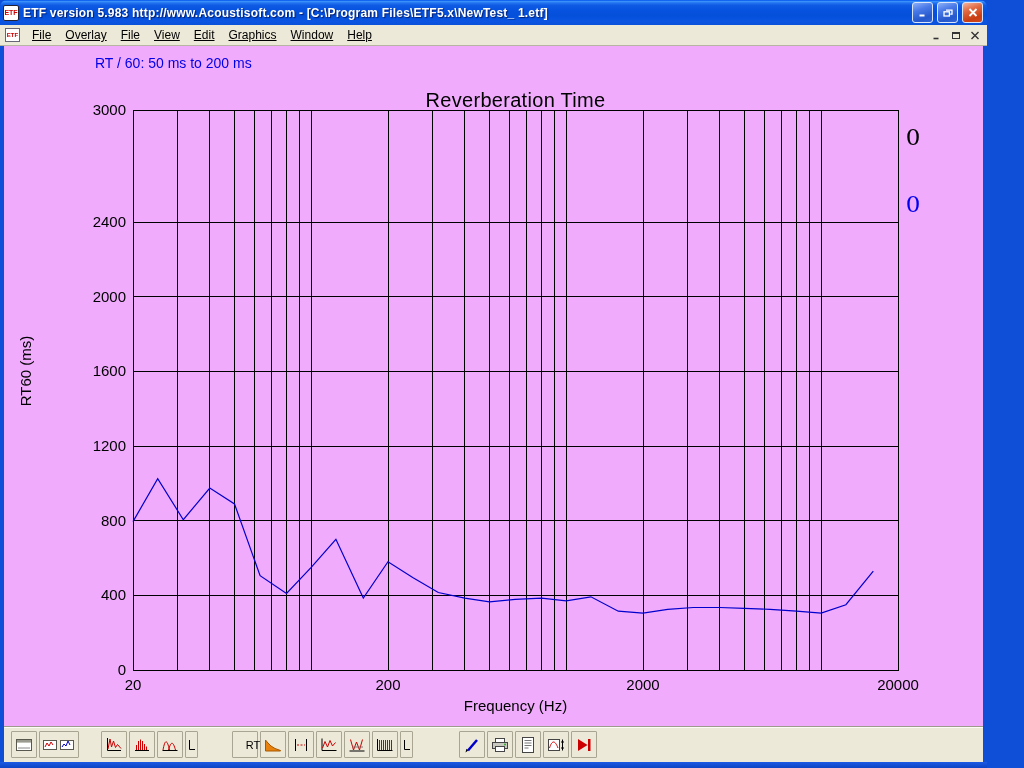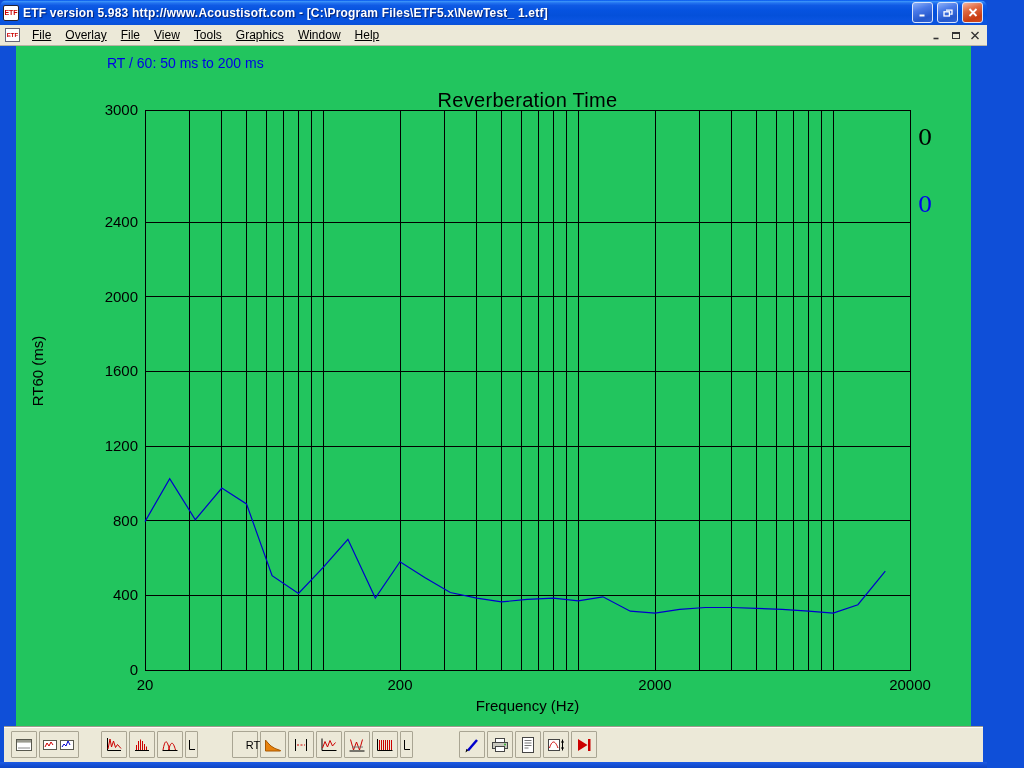--- a/index.html
+++ b/index.html
@@ -21,21 +21,21 @@
 
   
   .menubar{height:21px;flex:0 0 21px;background:#ece9d8;display:flex;align-items:center;padding:0 3px;border-bottom:1px solid #b8b4a4;}
   .mdi-icon{width:15px;height:14px;margin:0 5px 0 2px;background:#fff;border:1px solid #667;font-size:6px;font-weight:bold;color:#c00;
     display:flex;align-items:center;justify-content:center;}
   .menu-item{font-size:12px;color:#000;padding:3px 7px;cursor:default;text-decoration:underline;}
   .menubar-spacer{flex:1;}
   .mdi-btn{width:18px;height:15px;display:flex;align-items:center;justify-content:center;margin-left:1px;}
 
   
-  .client{flex:1;background:#22c55e;position:relative;margin:0 16px;overflow:hidden;}
+  .client{flex:1;background:#f0abfc;position:relative;margin:0 4px;overflow:hidden;}
   .chart-header{position:absolute;left:91px;top:9px;font-size:14px;color:#0000e6;}
   .chart-title{position:absolute;left:129px;top:43px;width:765px;text-align:center;font-size:20px;color:#000;letter-spacing:.3px;}
   .xlabel{position:absolute;left:129px;top:651px;width:765px;text-align:center;font-size:15px;color:#000;}
   .ylabel{position:absolute;left:-37px;top:315px;width:120px;height:20px;text-align:center;font-size:15px;color:#000;transform:rotate(-90deg);}
   .marker{position:absolute;left:896px;width:26px;text-align:center;font-family:"DejaVu Serif",serif;font-size:23px;}
   .marker.m0{top:78px;color:#000;}
   .marker.m1{top:145px;color:#0000ee;}
   svg.chart{position:absolute;left:0;top:0;}
   svg.chart text{font-family:"Liberation Sans",sans-serif;}
 
@@ -77,21 +77,21 @@
         </svg>
     </span>
   </div>
 
   <div class="menubar">
     <span class="mdi-icon">ETF</span>
     <span class="menu-item">File</span>
     <span class="menu-item">Overlay</span>
     <span class="menu-item">File</span>
     <span class="menu-item">View</span>
-    <span class="menu-item">Tools</span>
+    <span class="menu-item">Edit</span>
     <span class="menu-item">Graphics</span>
     <span class="menu-item">Window</span>
     <span class="menu-item">Help</span>
     <span class="menubar-spacer"></span>
     <span class="mdi-btn">
       <svg width="10" height="9" viewBox="0 0 10 9">
           <path d="M1.5 7.5 H6.5" stroke="#333" stroke-width="1.6"></path>
         </svg>
     </span>
     <span class="mdi-btn">

